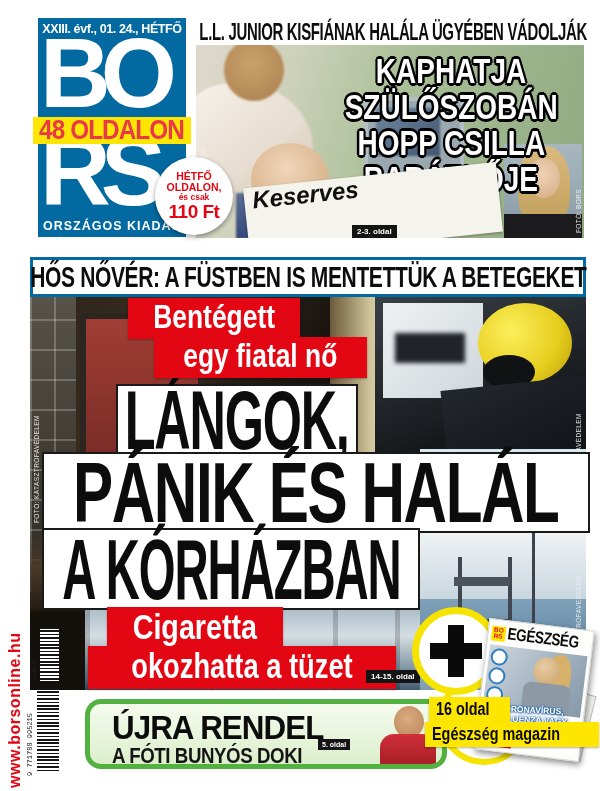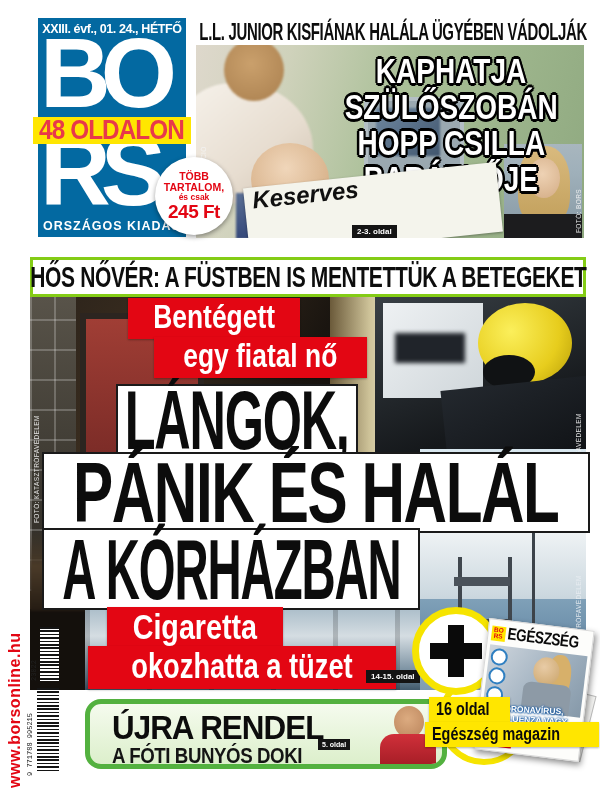--- a/index.html
+++ b/index.html
@@ -35,21 +35,21 @@
   .blonde{left:308px;top:99px;width:78px;height:94px;background:linear-gradient(180deg,#a8b6be 0%,#9fb0ba 30%,#8597a2 100%);overflow:hidden;}
   .blonde .hair{left:14px;top:2px;width:52px;height:78px;border-radius:45% 45% 35% 35%;background:linear-gradient(180deg,#d9ba7e,#c2a05c);}
   .blonde .face{left:24px;top:14px;width:32px;height:40px;border-radius:50%;background:radial-gradient(circle at 45% 40%,#eed2b4,#d3ac85);}
   .blonde .top{left:0px;top:70px;width:78px;height:24px;background:#1c1c1e;}
   .sticker{left:50px;top:130px;z-index:4;}
   .sticker span{display:inline-block;background:#f4f4ec;color:#101010;font-weight:bold;font-style:italic;font-size:24px;line-height:26px;padding:0 8px 2px 8px;box-shadow:0 1px 3px rgba(0,0,0,.35);}
   .sticker .s2{margin-left:16px;margin-top:-3px;transform:rotate(-4deg);}
   .sticker .s1{transform:rotate(-6deg);}
   .pageref{background:#141414;color:#fff;font-weight:bold;font-size:8px;line-height:9px;padding:2px 5px;z-index:6;}
   
-  .kicker2{left:30px;top:257px;width:550px;height:34px;background:#fff;border:3px solid #84cc16;display:flex;align-items:center;justify-content:center;z-index:3;}
+  .kicker2{left:30px;top:257px;width:550px;height:34px;background:#fff;border:3px solid #0369a1;display:flex;align-items:center;justify-content:center;z-index:3;}
   .kicker2 span{font-weight:bold;font-size:30px;color:#0d0d0d;letter-spacing:-0.5px;}
   .montage{left:30px;top:291px;width:556px;height:399px;background:#14100c;overflow:hidden;z-index:1;}
   .burned{left:0;top:0;width:345px;height:318px;background:linear-gradient(120deg,#2a221a 0%,#3a2d1f 30%,#1a1510 60%,#0c0a08 100%);}
   .glassblocks{left:0;top:0;width:46px;height:300px;background-image:repeating-linear-gradient(0deg,rgba(255,255,255,.22) 0 2px,transparent 2px 30px),repeating-linear-gradient(90deg,rgba(255,255,255,.22) 0 2px,transparent 2px 24px),linear-gradient(#59544a,#2c2923);}
   .reddoor{left:50px;top:22px;width:112px;height:232px;background:linear-gradient(180deg,#a03e35,#7e2d28 55%,#56211d);border:6px solid #2c2520;}
   .debris{left:0;top:240px;width:340px;height:80px;background:linear-gradient(180deg,rgba(0,0,0,0),#4a3a28 45%,#241b12);filter:blur(1px);}
   .lightwall{left:300px;top:0;width:100px;height:320px;background:linear-gradient(90deg,#6b5a3a,#cfc49a 40%,#efe9d8 72%,#d8d2c2);filter:blur(.5px);}
   .fireman{left:345px;top:0;width:211px;height:176px;background:linear-gradient(160deg,#3a4147,#15181b 70%);overflow:hidden;}
   .window{left:8px;top:12px;width:100px;height:95px;background:linear-gradient(135deg,#eef1f3,#cfd6da);}
   .window .soot{left:12px;top:30px;width:70px;height:30px;background:#20242a;filter:blur(2px);}
@@ -120,24 +120,24 @@
   <div class="abs logo-box">
     <div class="abs logo-date">XXIII. évf., 01. 24., HÉTFŐ</div>
     <div class="abs logo-big" style="top:6px;">BO</div>
     <div class="abs logo-big" style="top:104px;">RS</div>
     <div class="abs logo-edition">ORSZÁGOS KIADÁS</div>
   </div>
   <div class="abs logo-band">
     <span class="cx" style="--s:.9">48 OLDALON</span>
   </div>
   <div class="abs price-circle">
-    <div class="t1">TÖBB</div>
-    <div class="t1">TARTALOM,</div>
+    <div class="t1">HÉTFŐ</div>
+    <div class="t1">OLDALON,</div>
     <div class="t3">és csak</div>
-    <div class="pr">245 Ft</div>
+    <div class="pr">110 Ft</div>
   </div>
 
   <div class="abs kicker1">
     <span class="cx" style="--s:.65">L.L. JUNIOR KISFIÁNAK HALÁLA ÜGYÉBEN VÁDOLJÁK</span>
   </div>
   <div class="abs photo1">
     <div class="abs p1-woman-shirt"></div>
     <div class="abs p1-woman-head"></div>
     <div class="abs p1-belly"></div>
     <div class="abs p1-jeans"></div>

